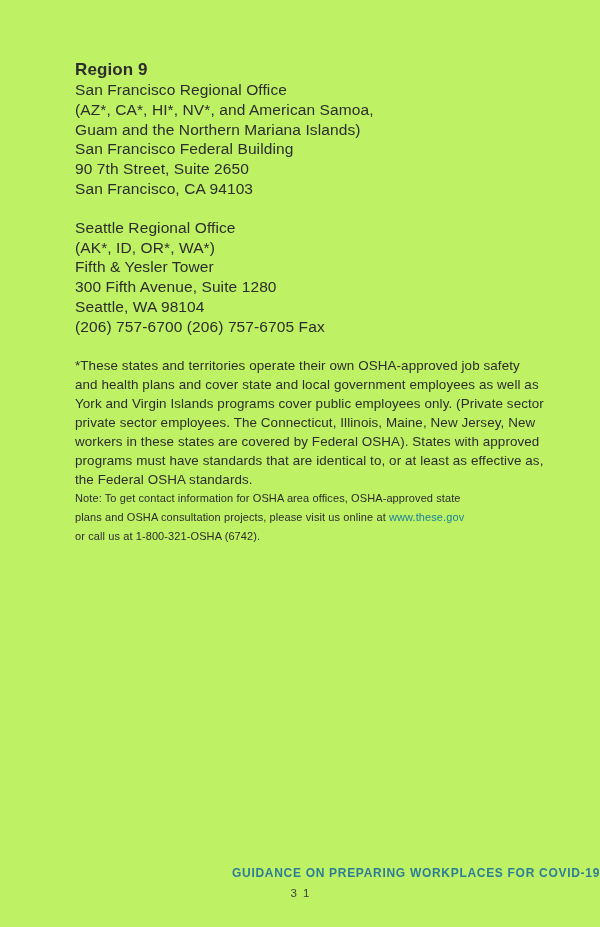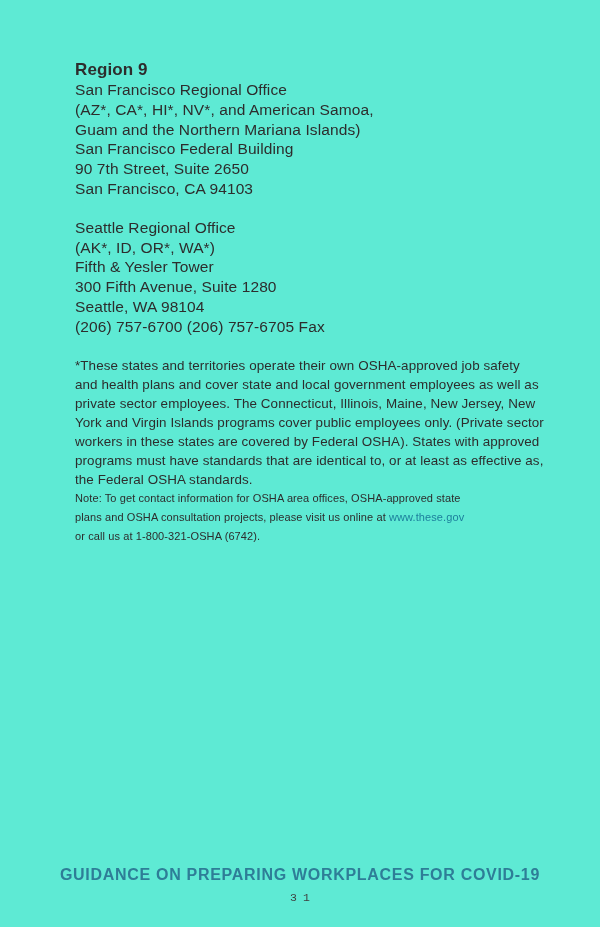--- a/index.html
+++ b/index.html
@@ -7,21 +7,21 @@
     --link: #1c7f9c;
     --footer: #2e7d97;
     --pagenum: #3f3f3f;
   }
   * { box-sizing: border-box; }
   html, body { margin: 0; padding: 0; background: #ffffff; }
   .page {
     position: relative;
     width: 600px;
     height: 927px;
-    background: #5eead4;
+    background: #bef264;
     font-family: "Liberation Sans", sans-serif;
     color: var(--text);
     overflow: hidden;
   }
   .content {
     position: absolute;
     left: 75px;
     top: 60px;
     width: 470px;
   }
@@ -57,31 +57,31 @@
   }
   .footer {
     position: absolute;
     left: 0;
     right: 0;
     top: 866px;
     text-align: center;
   }
   .footer-title {
     color: var(--footer);
-    font-size: 16px;
+    font-size: 12px;
     font-weight: bold;
     letter-spacing: 0.7px;
+    text-align: right;
   }
   .page-number {
     margin-top: 7px;
     color: var(--pagenum);
     font-size: 11.5px;
     letter-spacing: 6px;
     padding-left: 6px; 
-    font-family: Liberation Mono, monospace;
   }
 </style>
 </head>
 <body>
 
 <div class="page">
   <div class="content">
 
     <div class="region-block">
       <div class="region-title">Region 9</div>
@@ -98,22 +98,22 @@
       <div class="region-line">(AK*, ID, OR*, WA*)</div>
       <div class="region-line">Fifth &amp; Yesler Tower</div>
       <div class="region-line">300 Fifth Avenue, Suite 1280</div>
       <div class="region-line">Seattle, WA 98104</div>
       <div class="region-line">(206) 757-6700 (206) 757-6705 Fax</div>
     </div>
 
     <div class="footnote">
       <div class="fn-line">*These states and territories operate their own OSHA-approved job safety</div>
       <div class="fn-line">and health plans and cover state and local government employees as well as</div>
+      <div class="fn-line">York and Virgin Islands programs cover public employees only. (Private sector</div>
       <div class="fn-line">private sector employees. The Connecticut, Illinois, Maine, New Jersey, New</div>
-      <div class="fn-line">York and Virgin Islands programs cover public employees only. (Private sector</div>
       <div class="fn-line">workers in these states are covered by Federal OSHA). States with approved</div>
       <div class="fn-line">programs must have standards that are identical to, or at least as effective as,</div>
       <div class="fn-line">the Federal OSHA standards.</div>
     </div>
 
     <div class="note">
       <div class="fn-line">Note: To get contact information for OSHA area offices, OSHA-approved state</div>
       <div class="fn-line"><span>plans and OSHA consultation projects, please visit us online at </span><a class="osha-link">www.these.gov</a></div>
       <div class="fn-line">or call us at 1-800-321-OSHA (6742).</div>
     </div>

